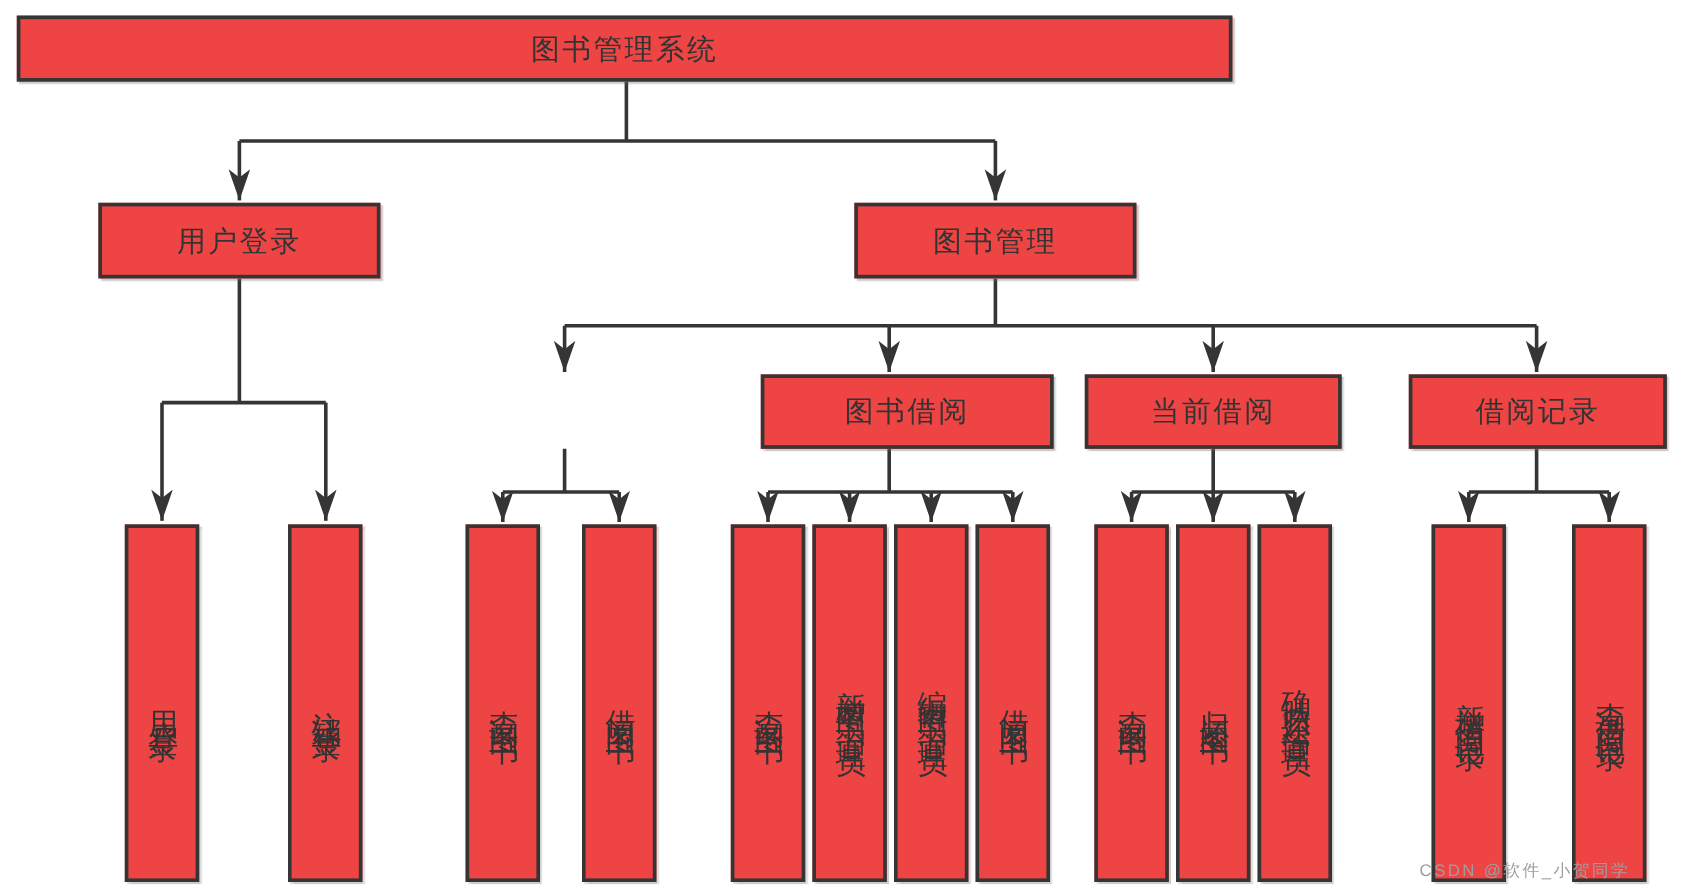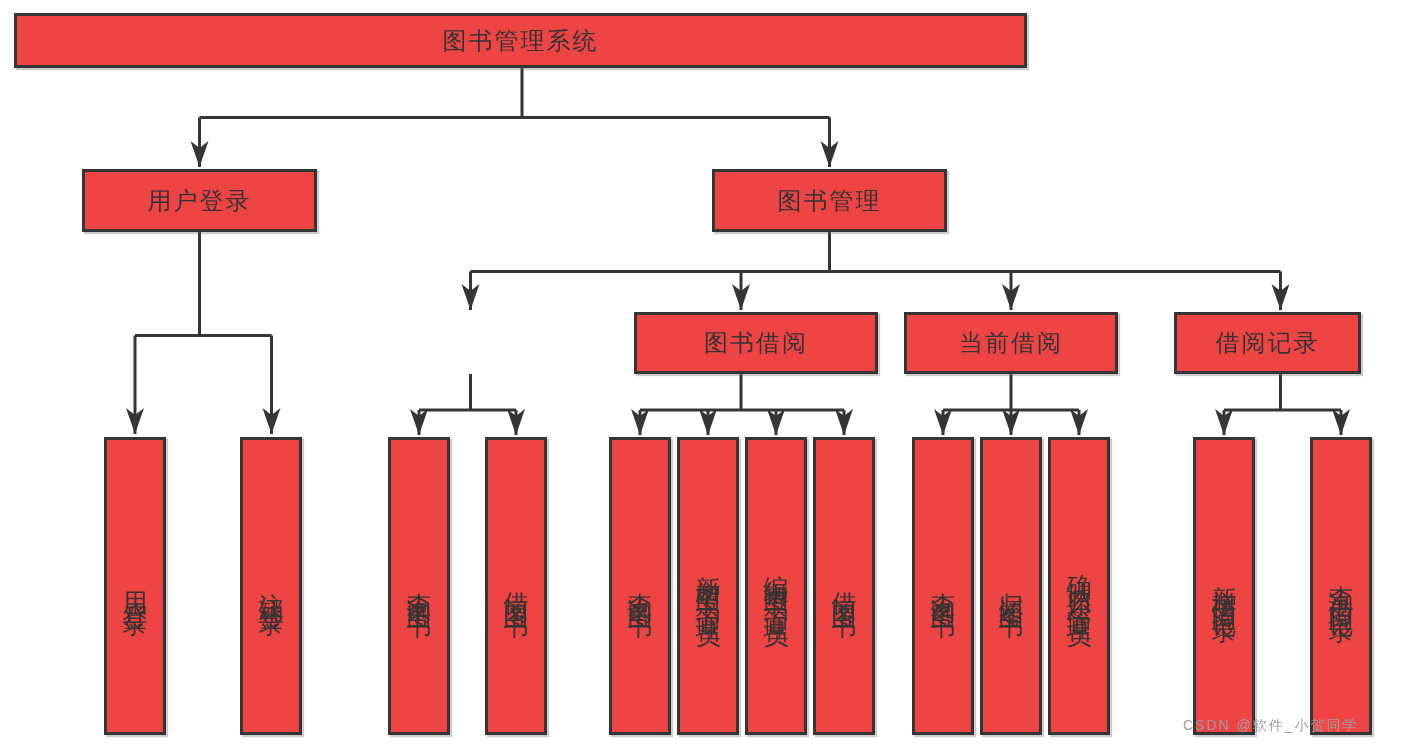--- a/index.html
+++ b/index.html
@@ -93,21 +93,21 @@
     </g>
   </svg>
 
   <div class="node hnode" style="left:14px;top:13px;width:1013px;height:55px">图书管理系统</div>
 
   <div class="node hnode lvl2" style="left:82px;width:235px">用户登录</div>
   <div class="node hnode lvl2" style="left:712px;width:235px">图书管理</div>
 
   <div class="node hnode lvl3" style="left:634px;width:244px">图书借阅</div>
   <div class="node hnode lvl3" style="left:904px;width:214px">当前借阅</div>
-  <div class="node hnode lvl3" style="left:1174px;width:187px">借阅记录</div>
+  <div class="node hnode lvl3" style="left:1174px;width:215px">借阅记录</div>
 
   <div class="node leaf" style="left:104px">
     <span class="vtext">用户登录</span>
   </div>
   <div class="node leaf" style="left:240px">
     <span class="vtext">注销登录</span>
   </div>
 
   <div class="node leaf" style="left:388px">
     <span class="vtext">查询图书</span>

